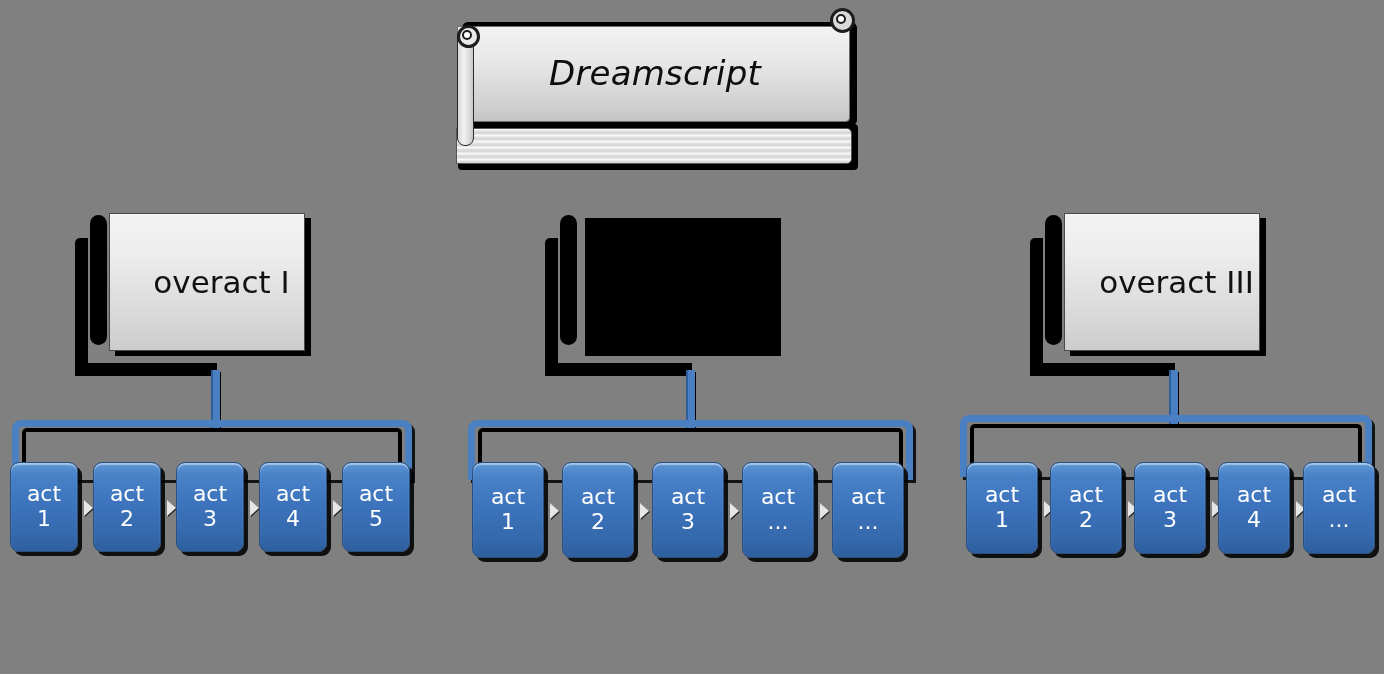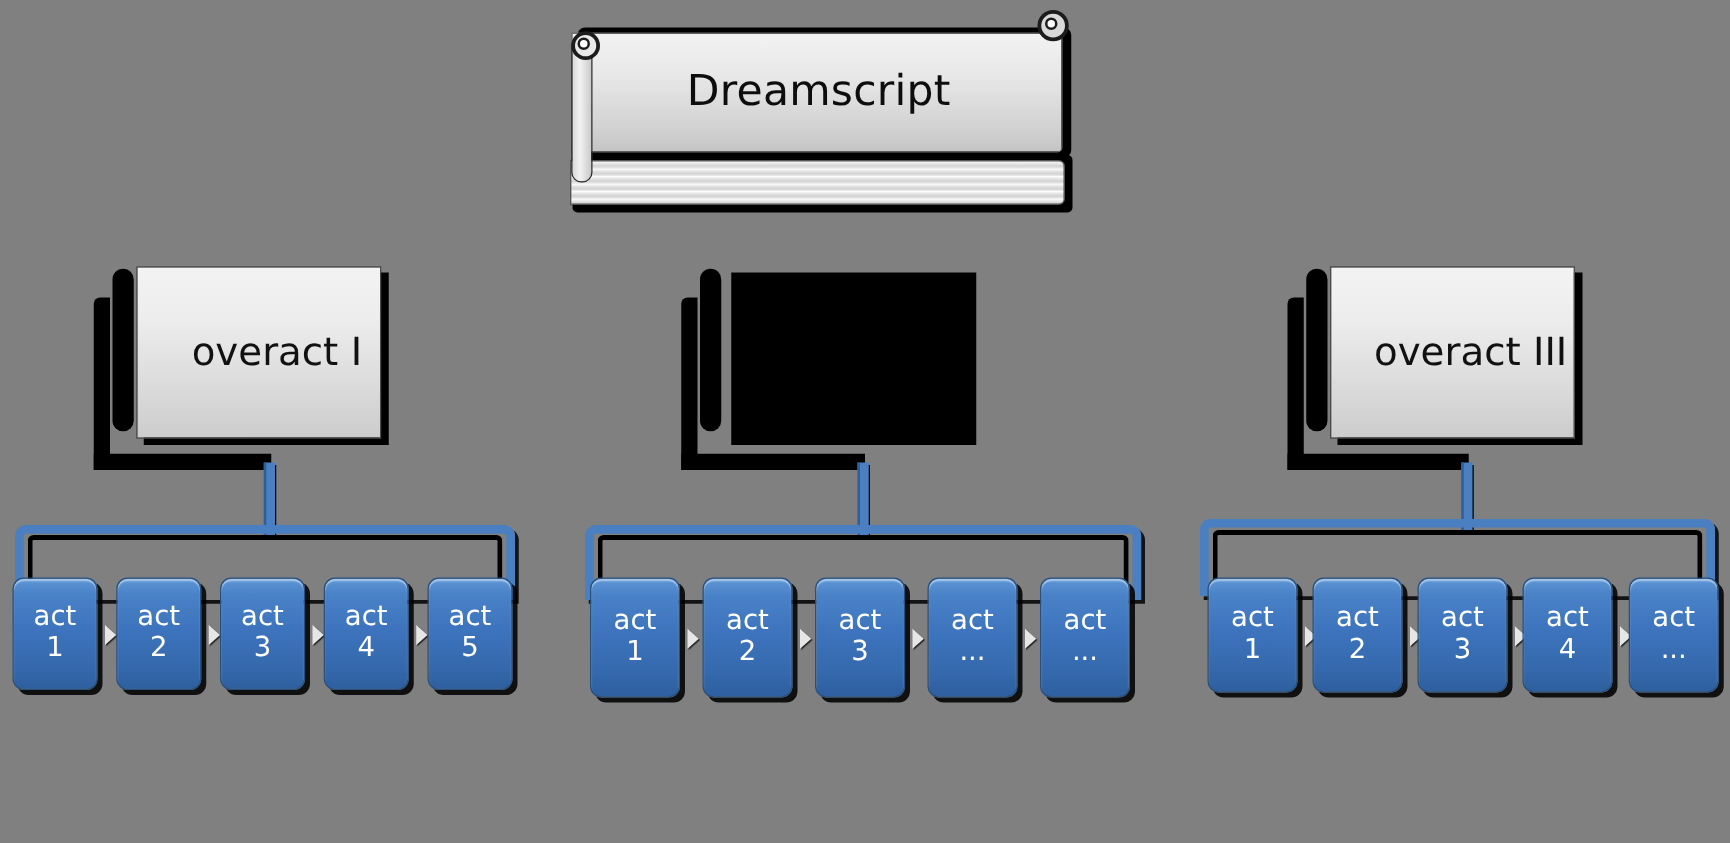--- a/index.html
+++ b/index.html
@@ -15,21 +15,21 @@
     font-family: "DejaVu Sans", "Liberation Sans", sans-serif;
   }
   #canvas {
     position: relative;
     width: 1384px;
     height: 674px;
     background: #808080;
   }
 
   
-  .scroll-wrap { position: absolute; }
+  .scroll-wrap { position: absolute; font-style: italic; }
 
   .scroll-shadow {
     position: absolute;
     background: #000;
     border-radius: 6px;
   }
 
   .scroll-body {
     position: absolute;
     background: linear-gradient(to bottom, #f2f2f2 0%, #e8e8e8 35%, #cfcfcf 85%, #c4c4c4 100%);

